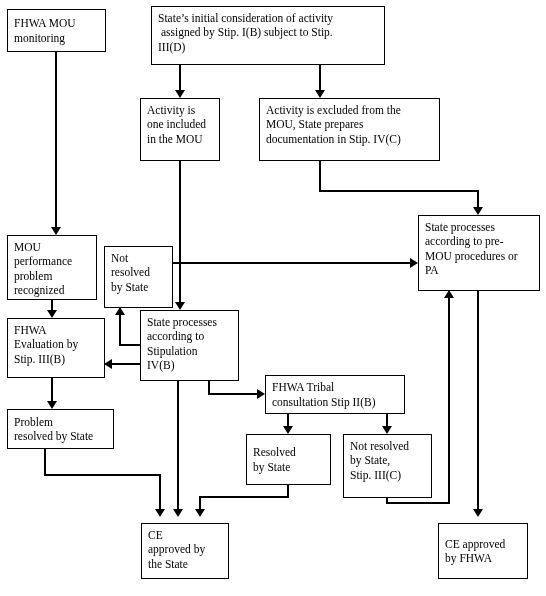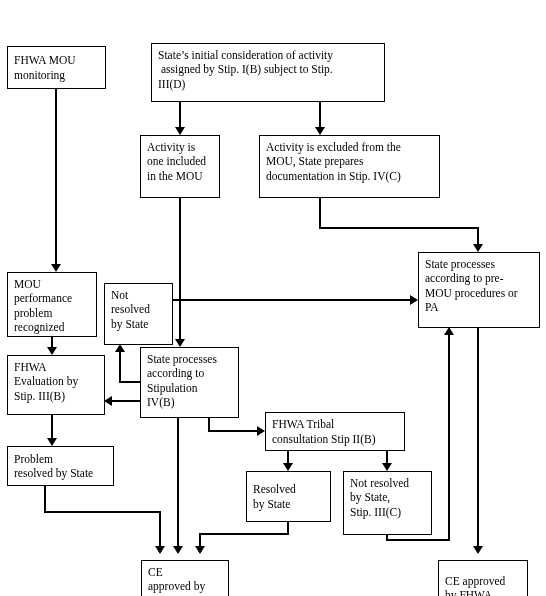--- a/index.html
+++ b/index.html
@@ -10,21 +10,20 @@
   body {
     width: 546px;
     height: 596px;
     font-family: "Liberation Serif", "DejaVu Serif", serif;
     overflow: hidden;
   }
   #flowchart-root {
     position: relative;
     width: 546px;
     height: 463px;
-    margin-top: 37px;
   }
   svg#flow-svg {
     position: absolute;
     top: 0;
     left: 0;
     width: 546px;
     height: 596px;
   }
   .node-box {
     fill: #ffffff;

